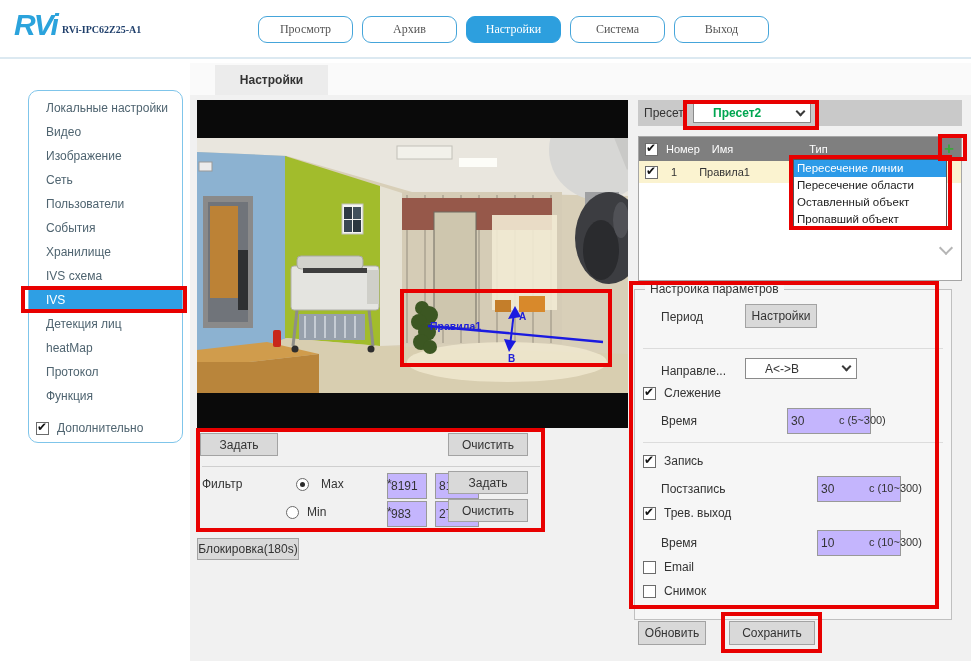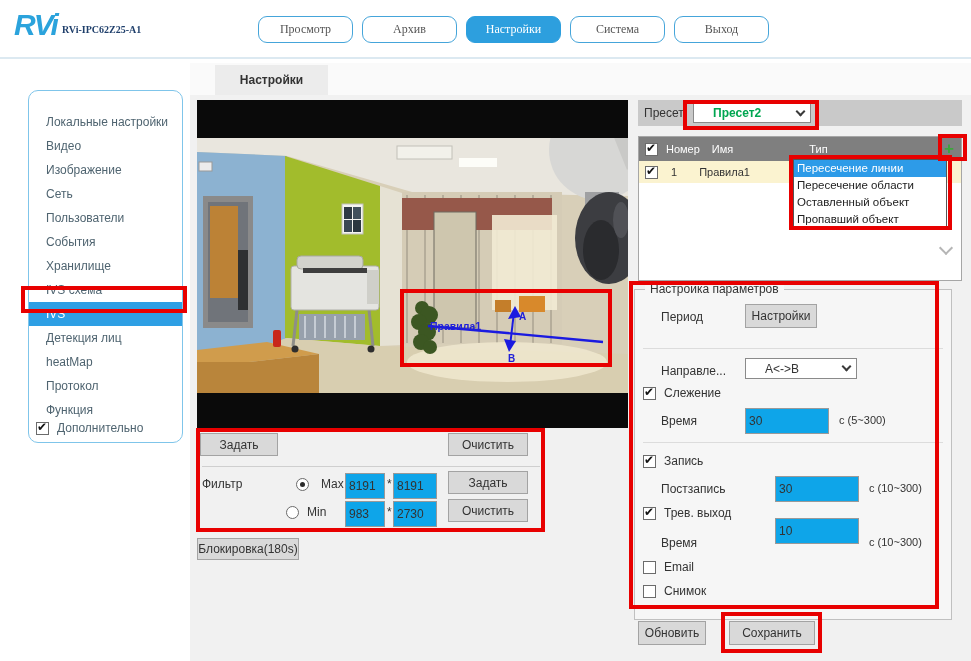--- a/index.html
+++ b/index.html
@@ -16,34 +16,34 @@
   .hdr-divider { position:absolute; left:0; top:57px; width:971px; height:2px; background:#DCE9F1; }
 
   
   .tabstrip { position:absolute; left:190px; top:63px; width:781px; height:32px; background:#FAFAFA; }
   .tab { position:absolute; left:25px; top:2px; width:113px; height:30px; background:#ECECEC; color:#333;
          font-size:12px; font-weight:bold; display:flex; align-items:center; justify-content:center; }
   .content-bg { position:absolute; left:190px; top:95px; width:781px; height:566px; background:#F1F1F1; }
 
   
   .sidebar { position:absolute; left:28px; top:90px; width:155px; height:353px; background:#fff;
-             border:1px solid #7FC5EA; border-radius:10px; padding-top:19px; }
+             border:1px solid #7FC5EA; border-radius:10px; padding-top:5px; }
   .side-item { height:24px; line-height:24px; padding-left:17px; font-size:12px; color:#4F6470; cursor:pointer; }
   .side-item.active { background:#2E9FE4; color:#fff; }
   .side-check { position:absolute; left:7px; top:330px; display:flex; align-items:center; gap:8px; font-size:12px; color:#4F6470; }
 
   
   .cb { display:inline-block; width:13px; height:13px; min-width:13px; border:1px solid #6B6B6B; background:#fff; position:relative; }
   .cb.checked::after { content:"\2714"; position:absolute; left:0px; top:-3px; font-size:12px; color:#111; }
   .radio { display:inline-block; width:13px; height:13px; min-width:13px; border:1px solid #6B6B6B; border-radius:50%; background:#fff; position:relative; }
   .radio.checked::after { content:""; position:absolute; left:3px; top:3px; width:5px; height:5px; border-radius:50%; background:#2B2B2B; }
   .gbtn { position:absolute; background:#D9D9D9; border:1px solid #A3A3A3; color:#333; font-size:12px;
           font-family:"Liberation Sans", sans-serif; display:flex; align-items:center; justify-content:center; cursor:pointer; }
-  .inp { position:absolute; background:#0ea5e9; border:1px solid #999; font-size:12px; color:#333; padding:12px 3px;
-         font-family:"Liberation Sans", sans-serif; }
+  .inp { position:absolute; background:#c4b5fd; border:1px solid #999; font-size:12px; color:#333; padding:12px 3px;
+         font-family:"Liberation Sans", sans-serif;margin-left:42px; }
   .sel { position:absolute; background:#fff; border:1px solid #8A8A8A; font-size:12px; color:#333; padding-left:19px;
          display:flex; align-items:center; cursor:pointer; }
   .chev { position:absolute; right:6px; top:4px; width:7px; height:7px; border-right:2px solid #3A3A3A; border-bottom:2px solid #3A3A3A; transform:rotate(45deg); }
   .lbl { position:absolute; font-size:12px; color:#333; white-space:nowrap; }
   .hint { position:absolute; font-size:11px; color:#333; white-space:nowrap; }
 
   
   .preset-bar { position:absolute; left:638px; top:100px; width:324px; height:26px; background:#C9C9C9; }
   .preset-sel { left:693px; top:103px; width:118px; height:20px; color:#00A651; font-weight:bold; }
   .rules-table { position:absolute; left:638px; top:136px; width:324px; height:145px; background:#fff; border:1px solid #A6A6A6;text-align:center; }
@@ -283,21 +283,21 @@
       <span>Запись</span>
     </div>
     <div class="lbl" style="left:26px;top:192px;">Постзапись</div>
     <input class="inp" style="left: 140px; top: 186px; width: 84px; height: 21px;" value="30">
     <div class="hint" style="left:234px;top:192px;">с (10~300)</div>
     <div class="cbrow" style="left:8px;top:216px;">
       <span class="cb checked"></span>
       <span>Трев. выход</span>
     </div>
     <div class="lbl" style="left:26px;top:246px;">Время</div>
-    <input class="inp" style="left: 140px; top: 228px; width: 84px; height: 21px;" value="10">
+    <input class="inp" style="left: 140px; top: 240px; width: 84px; height: 21px;" value="10">
     <div class="hint" style="left:234px;top:246px;">с (10~300)</div>
     <div class="cbrow" style="left:8px;top:270px;">
       <span class="cb"></span>
       <span>Email</span>
     </div>
     <div class="cbrow" style="left:8px;top:294px;">
       <span class="cb"></span>
       <span>Снимок</span>
     </div>
   </div>

